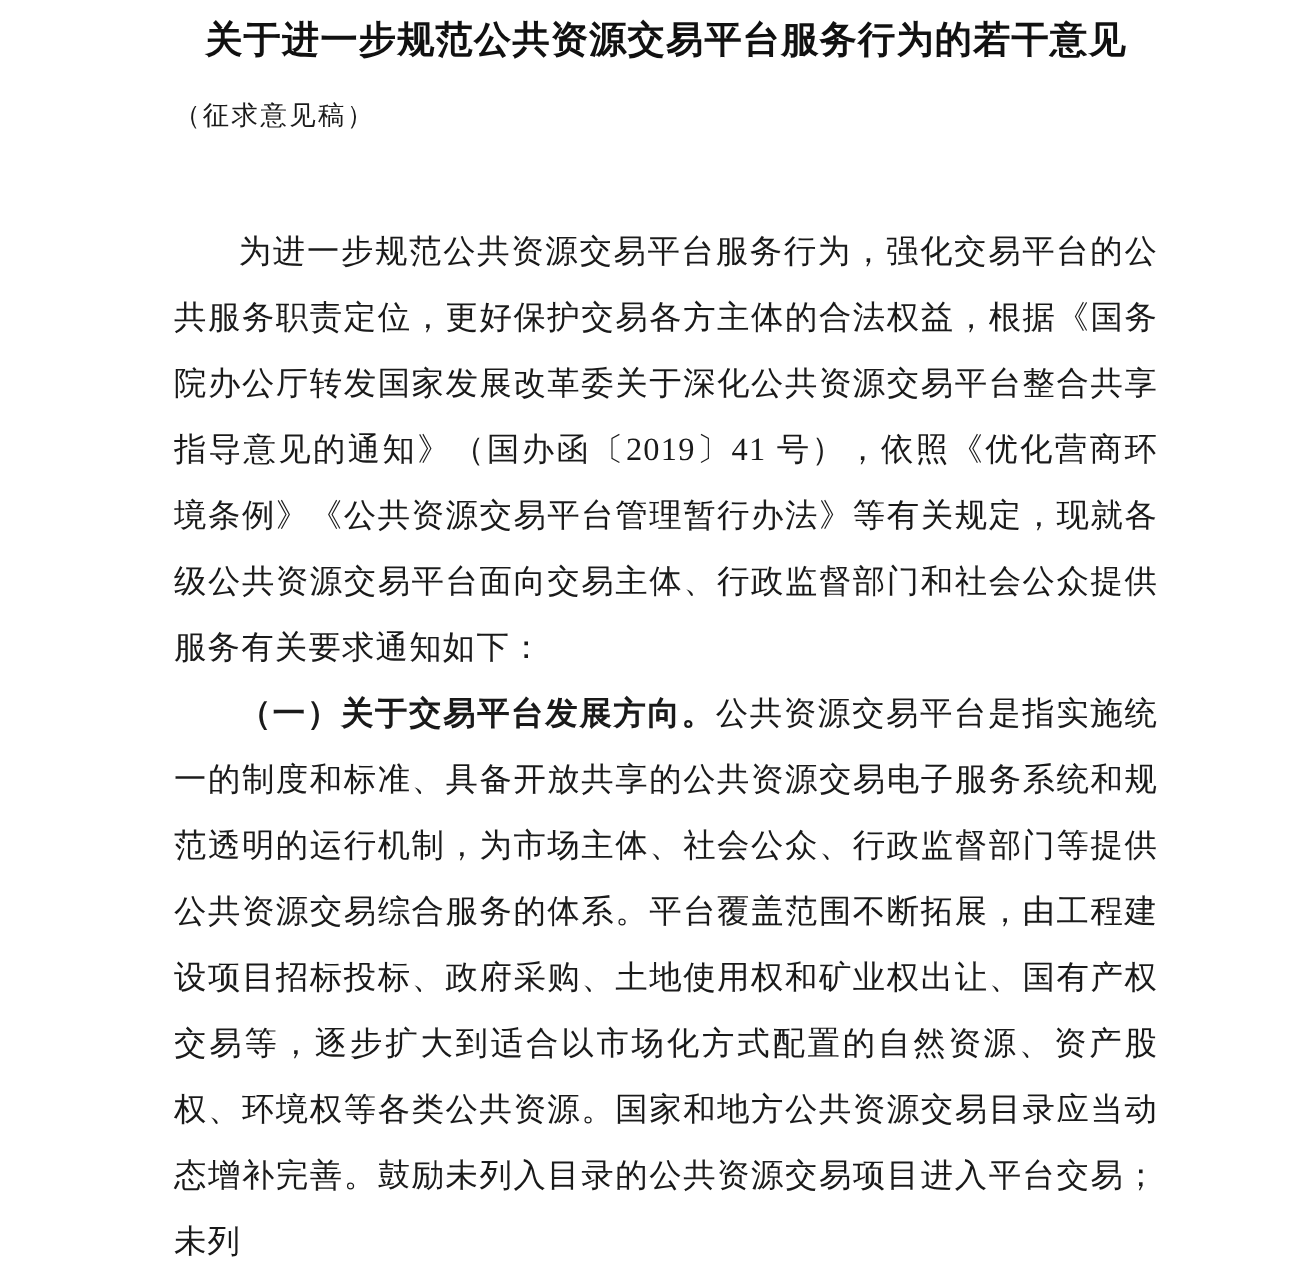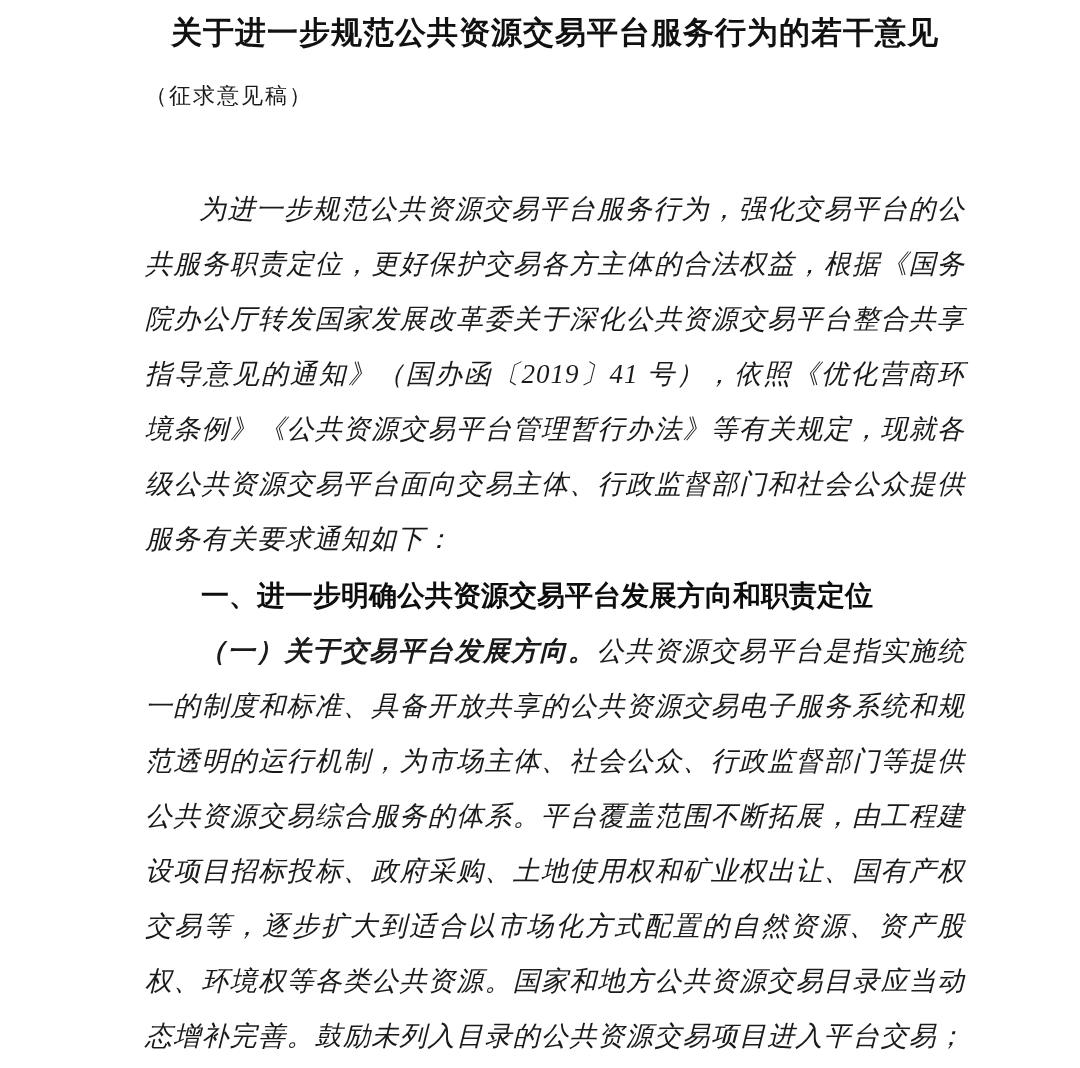--- a/index.html
+++ b/index.html
@@ -42,21 +42,20 @@
     font-size: 27px;
     line-height: 55px;
     text-align: justify;
     letter-spacing: 1px;
     color: #1a1a1a;
   }
 
   .para {
     margin: 0;
     text-indent: 2em;
-    font-style: italic;
   }
 
   .section-heading {
     margin: 0;
     text-indent: 2em;
     font-size: 28px;
     font-weight: 700;
     line-height: 57px;
     color: #0d0d0d;
     letter-spacing: 0;
@@ -71,17 +70,16 @@
 <body>
 
 <div class="page">
   <h1 class="doc-title">关于进一步规范公共资源交易平台服务行为的若干意见</h1>
 
   <div class="doc-subtitle">（征求意见稿）</div>
 
   <div class="doc-body">
     <p class="para">为进一步规范公共资源交易平台服务行为，强化交易平台的公共服务职责定位，更好保护交易各方主体的合法权益，根据《国务院办公厅转发国家发展改革委关于深化公共资源交易平台整合共享指导意见的通知》（国办函〔2019〕41 号），依照《优化营商环境条例》《公共资源交易平台管理暂行办法》等有关规定，现就各级公共资源交易平台面向交易主体、行政监督部门和社会公众提供服务有关要求通知如下：</p>
 
-    <h2 class="section-heading">一、进一步明确公共资源交易平台发展方向和职责定位</h2>
 
     <p class="para"><span class="para-lead">（一）关于交易平台发展方向。</span><span>公共资源交易平台是指实施统一的制度和标准、具备开放共享的公共资源交易电子服务系统和规范透明的运行机制，为市场主体、社会公众、行政监督部门等提供公共资源交易综合服务的体系。平台覆盖范围不断拓展，由工程建设项目招标投标、政府采购、土地使用权和矿业权出让、国有产权交易等，逐步扩大到适合以市场化方式配置的自然资源、资产股权、环境权等各类公共资源。国家和地方公共资源交易目录应当动态增补完善。鼓励未列入目录的公共资源交易项目进入平台交易；未列</span></p>
   </div>
 </div>
 
 </body></html>

